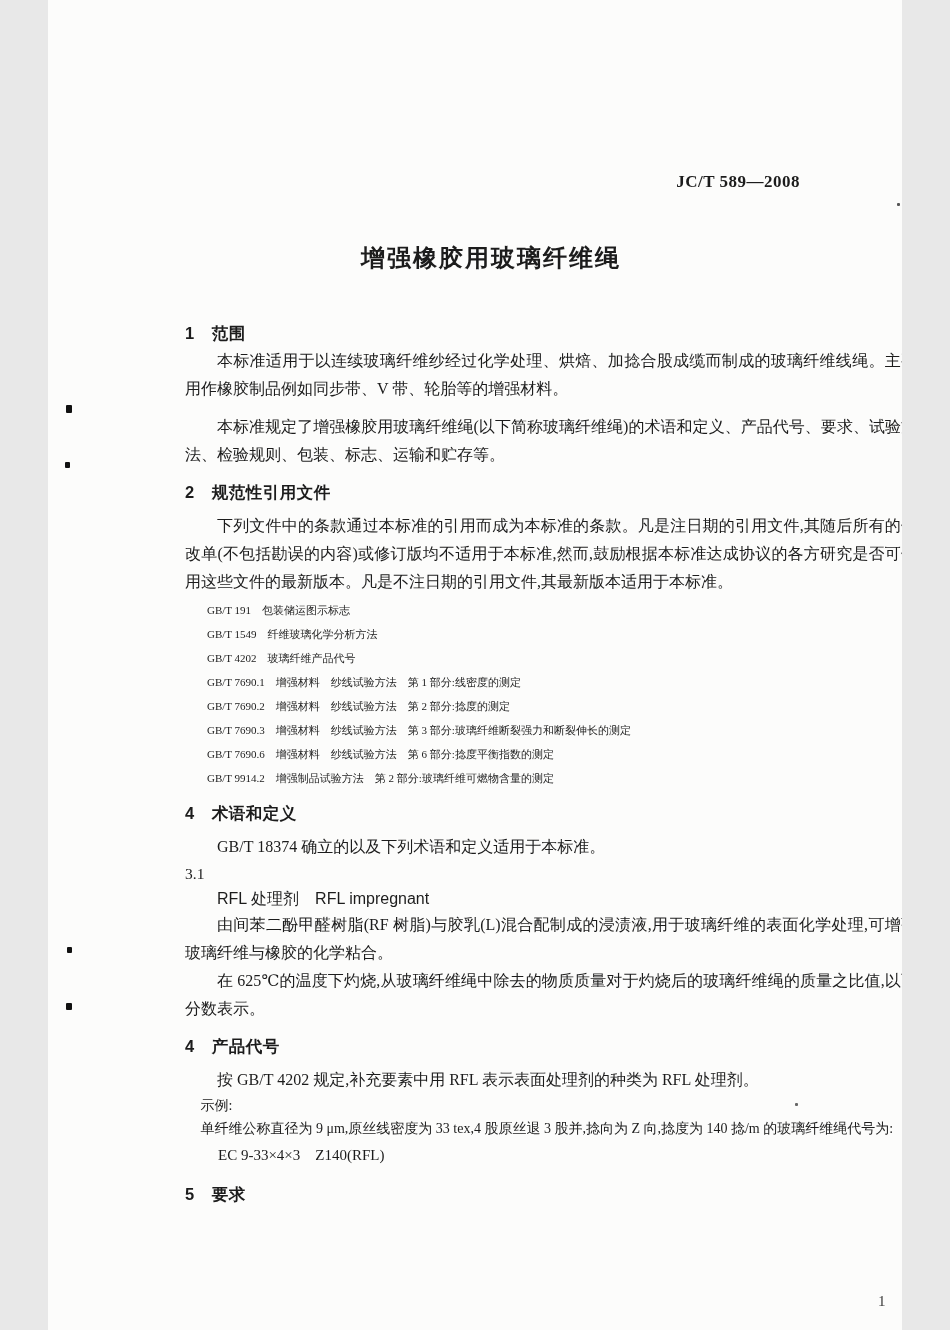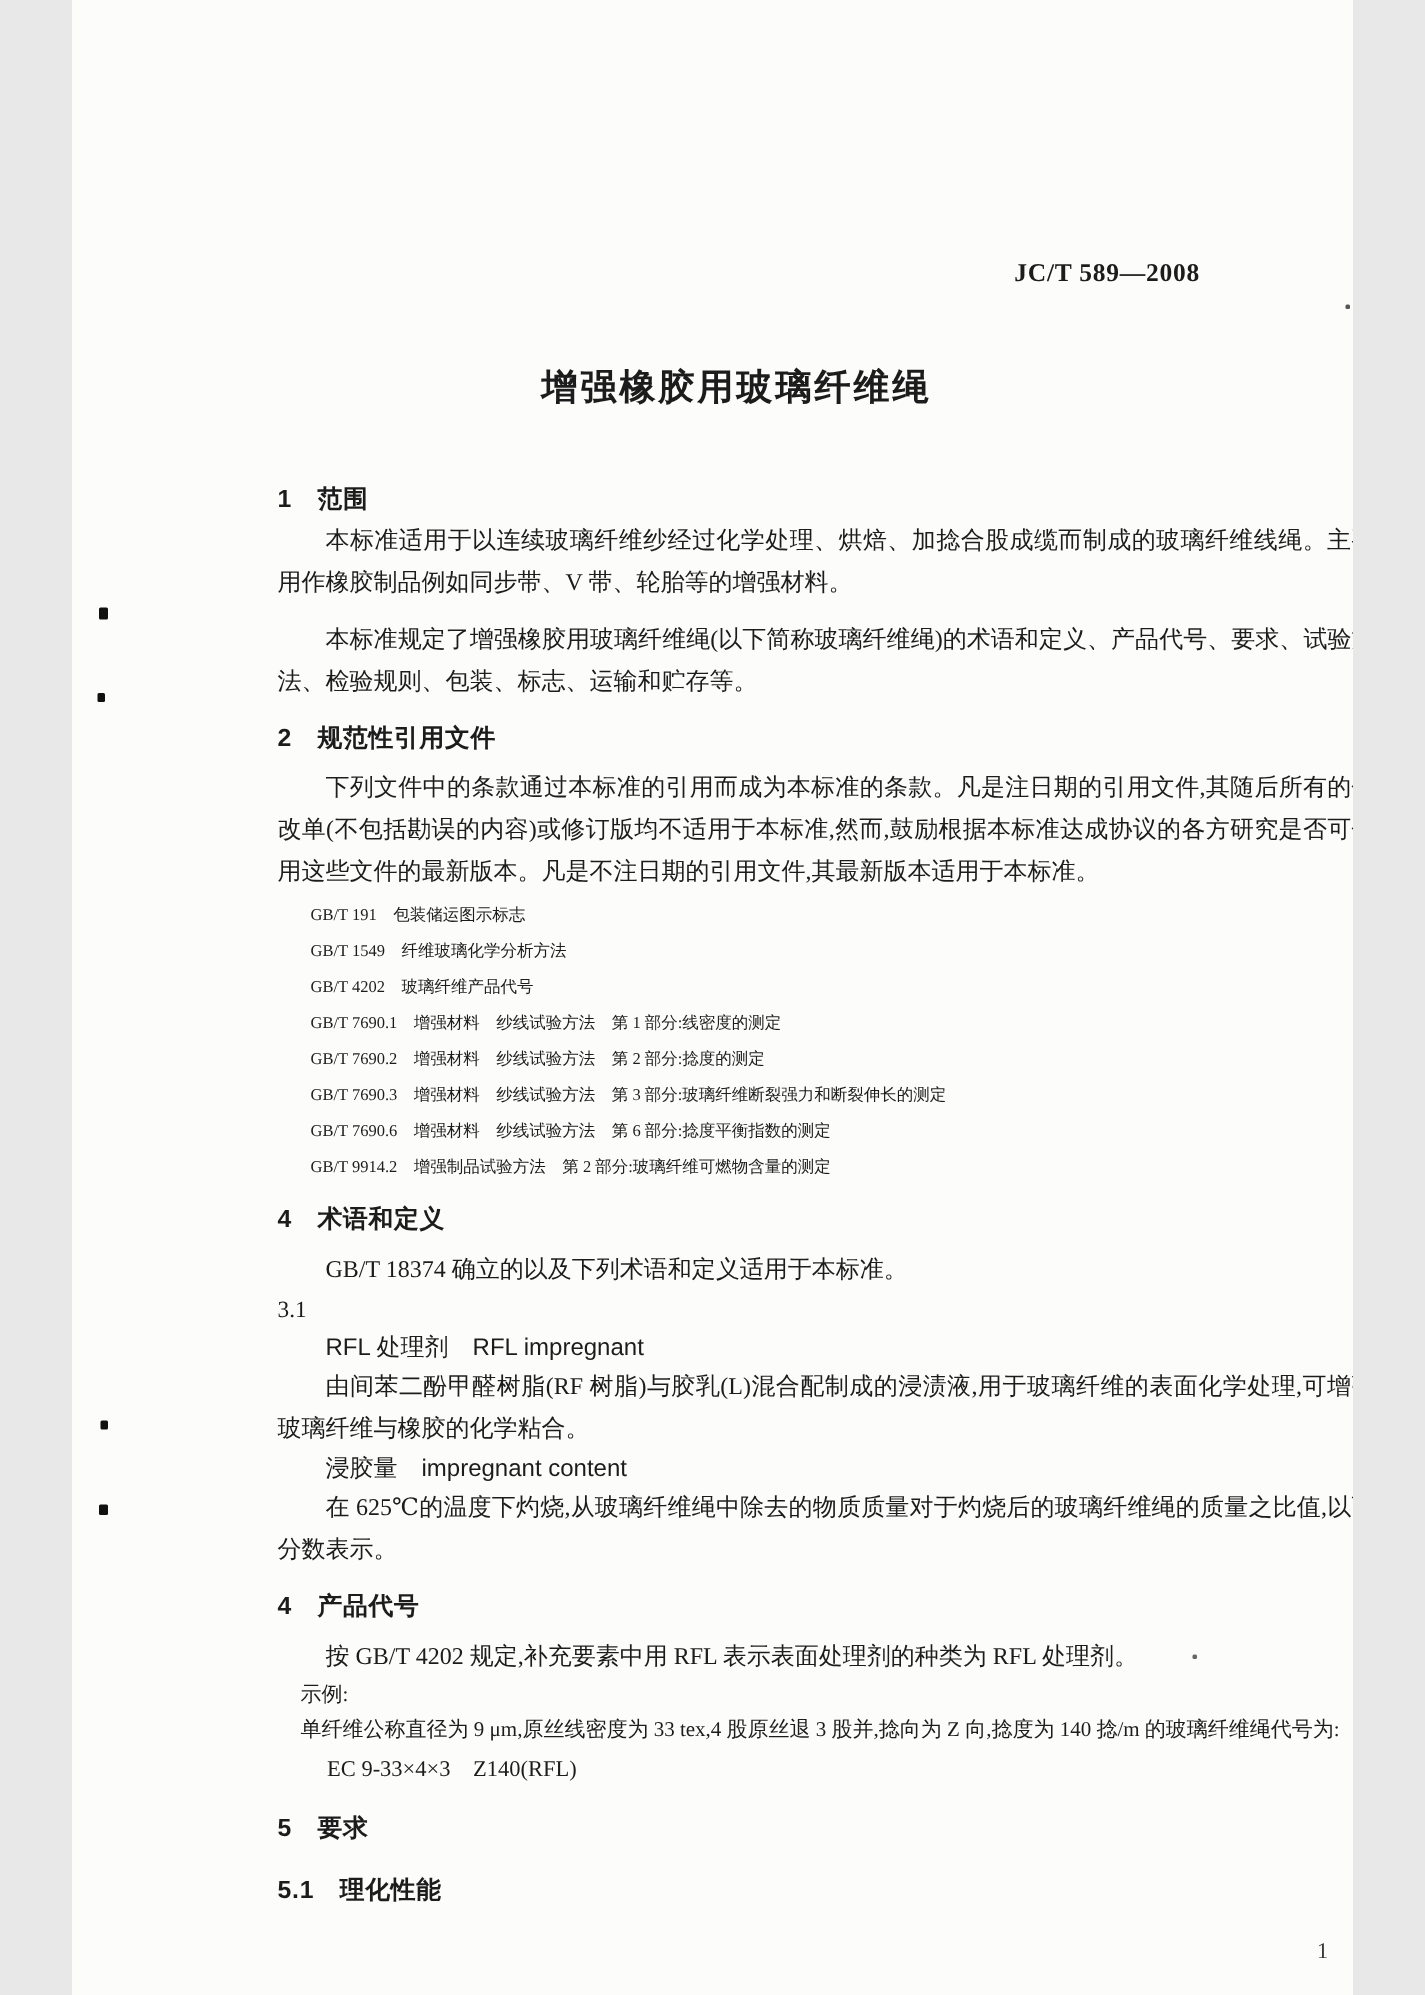--- a/index.html
+++ b/index.html
@@ -151,31 +151,29 @@
       <div class="ref-item">GB/T 7690.3　增强材料　纱线试验方法　第 3 部分:玻璃纤维断裂强力和断裂伸长的测定</div>
       <div class="ref-item">GB/T 7690.6　增强材料　纱线试验方法　第 6 部分:捻度平衡指数的测定</div>
       <div class="ref-item">GB/T 9914.2　增强制品试验方法　第 2 部分:玻璃纤维可燃物含量的测定</div>
     </div>
 
     <div class="sec-heading mt-md">4　术语和定义</div>
     <p class="body-p mt-sm">GB/T 18374 确立的以及下列术语和定义适用于本标准。</p>
     <div class="term-num">3.1</div>
     <div class="term-name">RFL 处理剂　RFL impregnant</div>
     <p class="body-p">由间苯二酚甲醛树脂(RF 树脂)与胶乳(L)混合配制成的浸渍液,用于玻璃纤维的表面化学处理,可增强玻璃纤维与橡胶的化学粘合。</p>
-    <div class="term-name">浸胶量　impregnant content</div>
     <p class="body-p">在 625℃的温度下灼烧,从玻璃纤维绳中除去的物质质量对于灼烧后的玻璃纤维绳的质量之比值,以百分数表示。</p>
 
     <div class="sec-heading mt-md">4　产品代号</div>
     <p class="body-p mt-sm">按 GB/T 4202 规定,补充要素中用 RFL 表示表面处理剂的种类为 RFL 处理剂。</p>
     <div class="example-label">示例:</div>
     <p class="example-text">单纤维公称直径为 9 μm,原丝线密度为 33 tex,4 股原丝退 3 股并,捻向为 Z 向,捻度为 140 捻/m 的玻璃纤维绳代号为:</p>
     <div class="example-code">EC 9-33×4×3　Z140(RFL)</div>
 
     <div class="sec-heading mt-lg">5　要求</div>
-    <div class="sec-heading mt-lg">5.1　理化性能</div>
 
   </div>
 
   <div class="page-number">1</div>
 
   <span class="artifact dot-a"></span>
   <span class="artifact dot-b"></span>
   <span class="artifact dot-c"></span>
   <span class="artifact dot-d"></span>
   <span class="artifact dot-e"></span>

